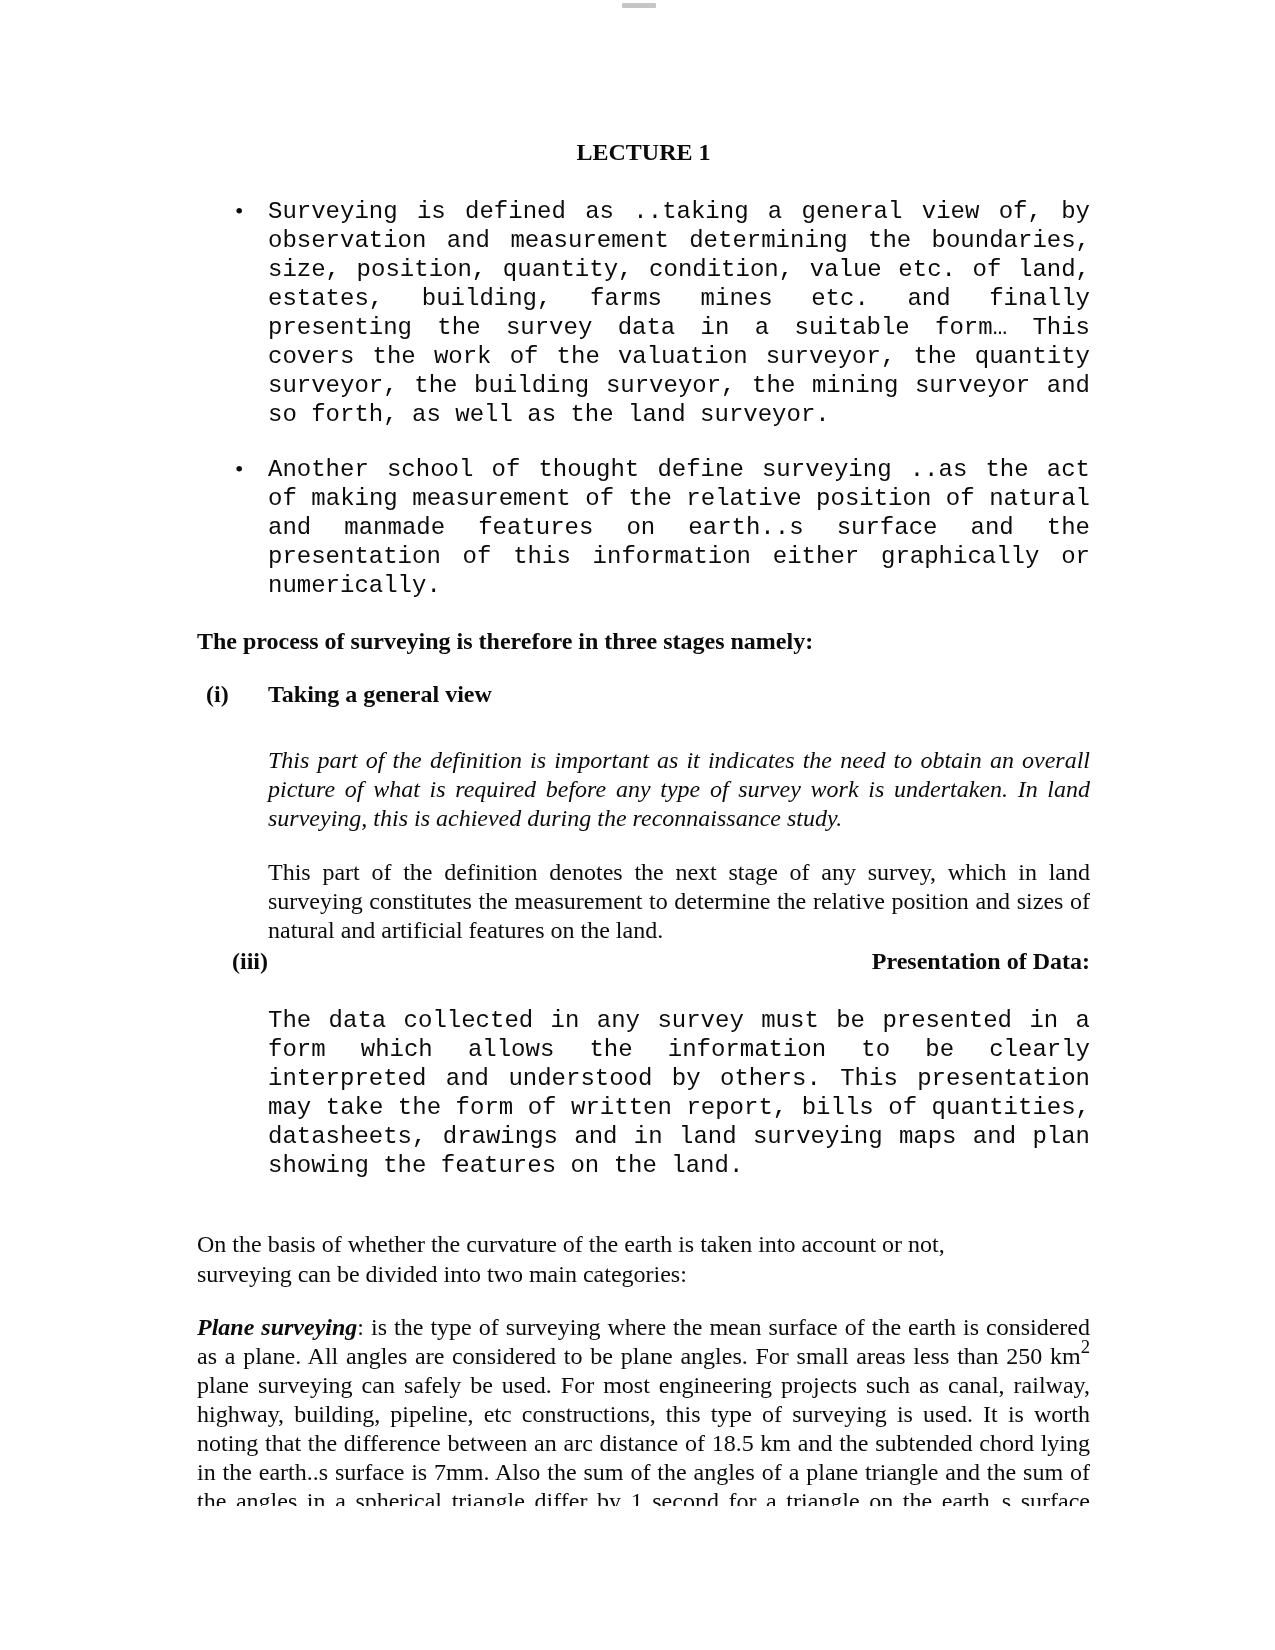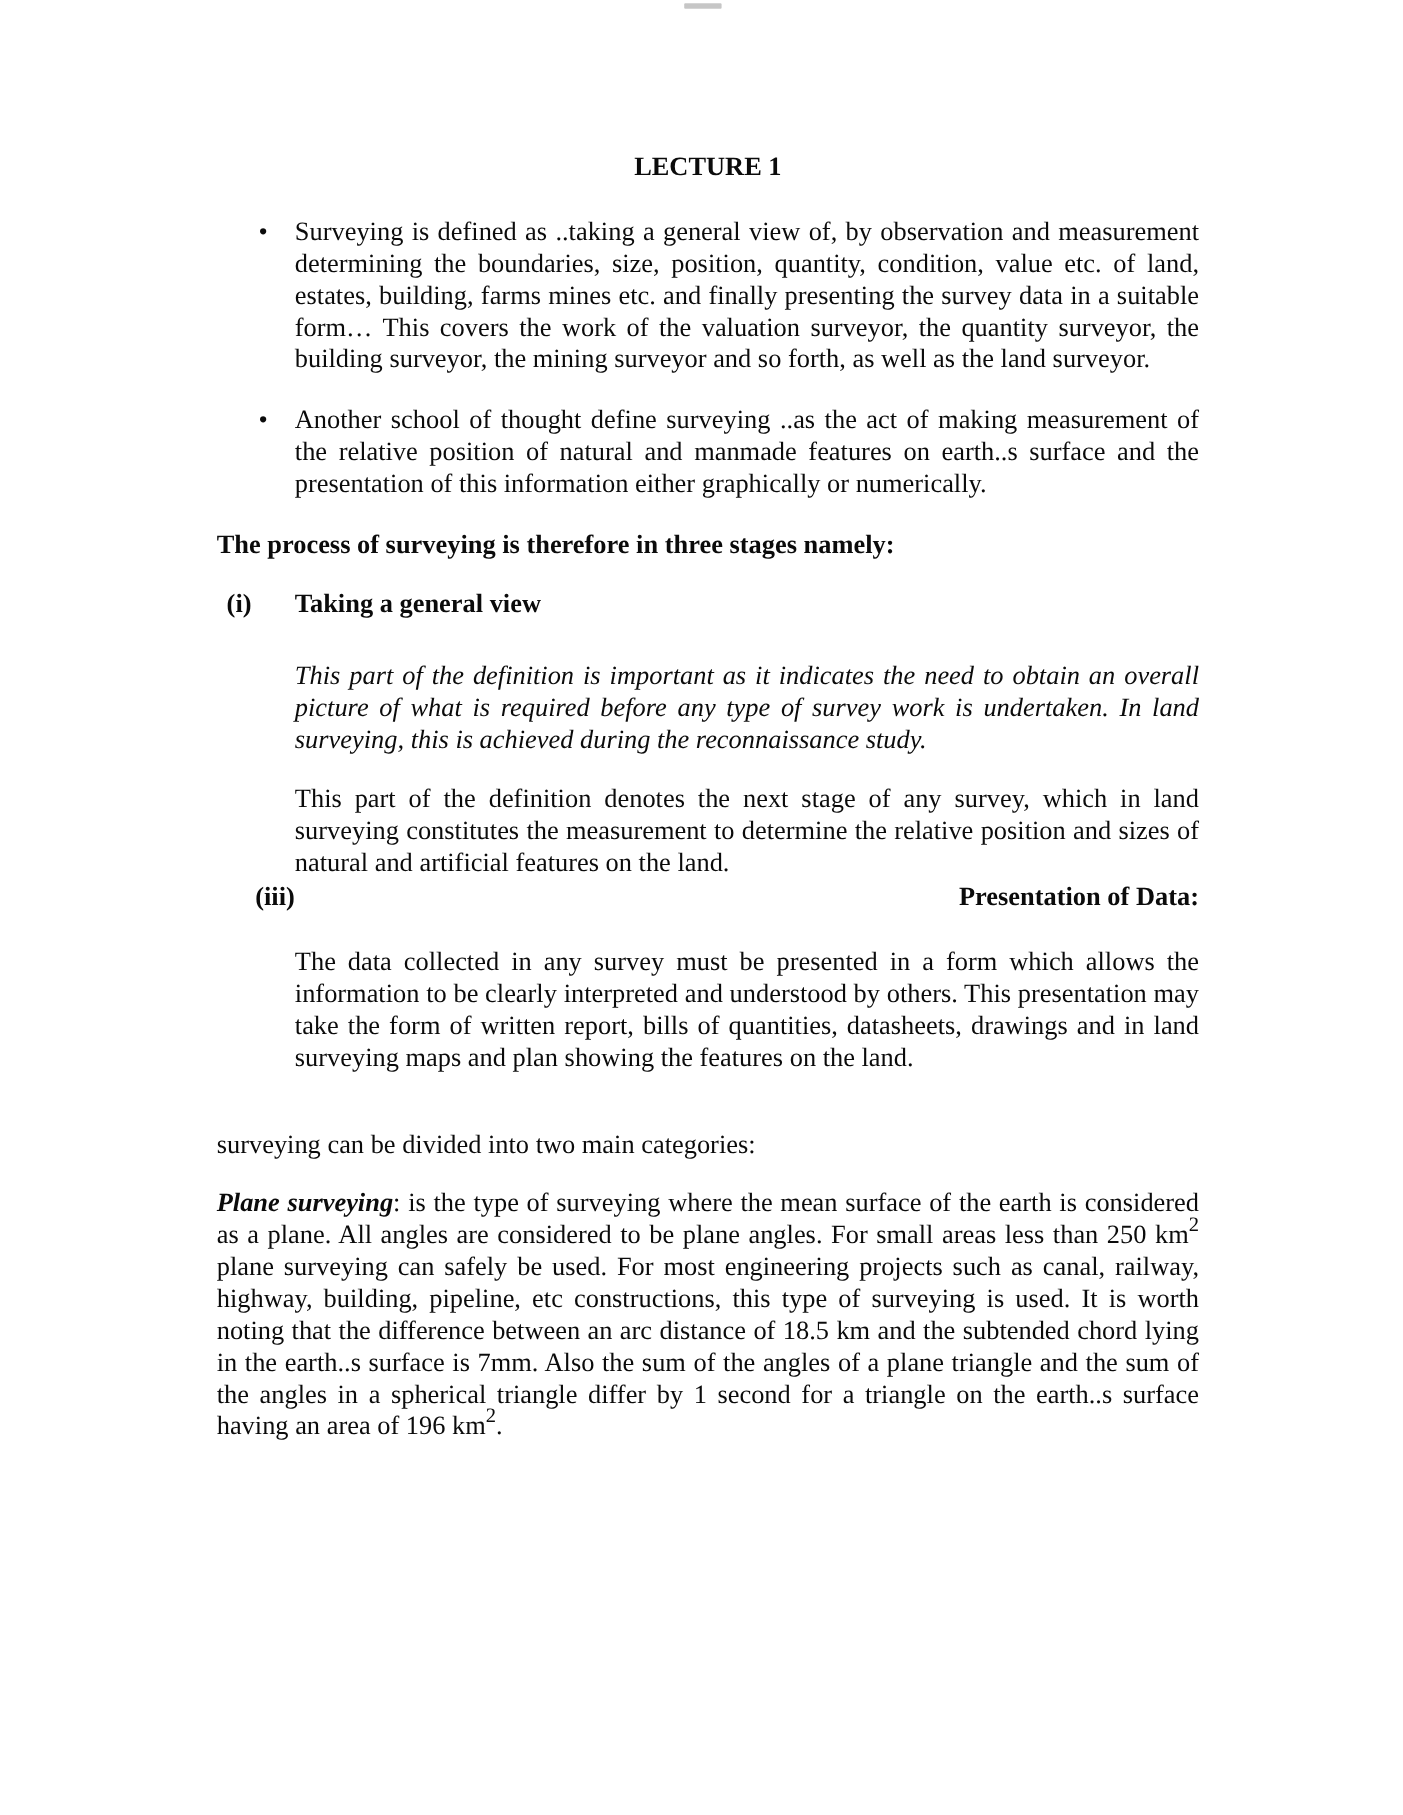--- a/index.html
+++ b/index.html
@@ -49,21 +49,21 @@
   .li {
     display: flex;
     align-items: flex-start;
   }
   .li-marker {
     width: 71px;
     padding-left: 38px;
     box-sizing: border-box;
     flex: none;
   }
-  .li-text { flex: 1; min-width: 0; }
+  .li-text { flex: 1; min-width: 0; font-family: Liberation Mono, monospace; }
   .b1 { margin-top: 30px; }
   .b2 { margin-top: 26px; }
   .process-heading {
     margin-top: 27px !important;
     font-weight: bold;
   }
   .stage-row {
     display: flex;
     align-items: flex-start;
     font-weight: bold;
@@ -74,21 +74,21 @@
     box-sizing: border-box;
     flex: none;
   }
   .stage-heading { flex: 1; }
   .stage1 { margin-top: 24px; }
   .stage2 { margin-top: 29px; }
   .stage3 { margin-top: 2px; text-align: right; }
   .stage-body { margin-left: 71px !important; }
   .p1 { margin-top: 37px !important; font-style: italic; }
   .p2 { margin-top: 25px !important; }
-  .p3 { margin-top: 30px !important; }
+  .p3 { margin-top: 30px !important; font-family: Liberation Mono, monospace; }
   .types-block {
     margin-top: 49px;
     line-height: 30px;
   }
   .types-heading { font-weight: bold; }
   .plane-para { margin-top: 24px !important; }
   .bold-italic {
     font-weight: bold;
     font-style: italic;
   }
@@ -129,19 +129,20 @@
 
     <p class="stage-body justify p2">This part of the definition denotes the next stage of any survey, which in land surveying constitutes the measurement to determine the relative position and sizes of natural and artificial features on the land.</p>
 
     <div class="stage-row stage3">
       <div class="stage-marker">(iii)</div>
       <div class="stage-heading">Presentation of Data:</div>
     </div>
     <p class="stage-body justify p3">The data collected in any survey must be presented in a form which allows the information to be clearly interpreted and understood by others. This presentation may take the form of written report, bills of quantities, datasheets, drawings and in land surveying maps and plan showing the features on the land.</p>
 
     <div class="types-block">
+      <p>On the basis of whether the curvature of the earth is taken into account or not,</p>
       <p>surveying can be divided into two main categories:</p>
     </div>
 
     <p class="plane-para justify"><span class="bold-italic">Plane surveying</span><span>: is the type of surveying where the mean surface of the earth is considered as a plane. All angles are considered to be plane angles. For small areas less than 250 km</span><sup>2</sup><span> plane surveying can safely be used. For most engineering projects such as canal, railway, highway, building, pipeline, etc constructions, this type of surveying is used. It is worth noting that the difference between an arc distance of 18.5 km and the subtended chord lying in the earth..s surface is 7mm. Also the sum of the angles of a plane triangle and the sum of the angles in a spherical triangle differ by 1 second for a triangle on the earth..s surface having an area of 196 km</span><sup>2</sup><span>.</span></p>
 
   </div>
 </div>
 
 </body></html>

